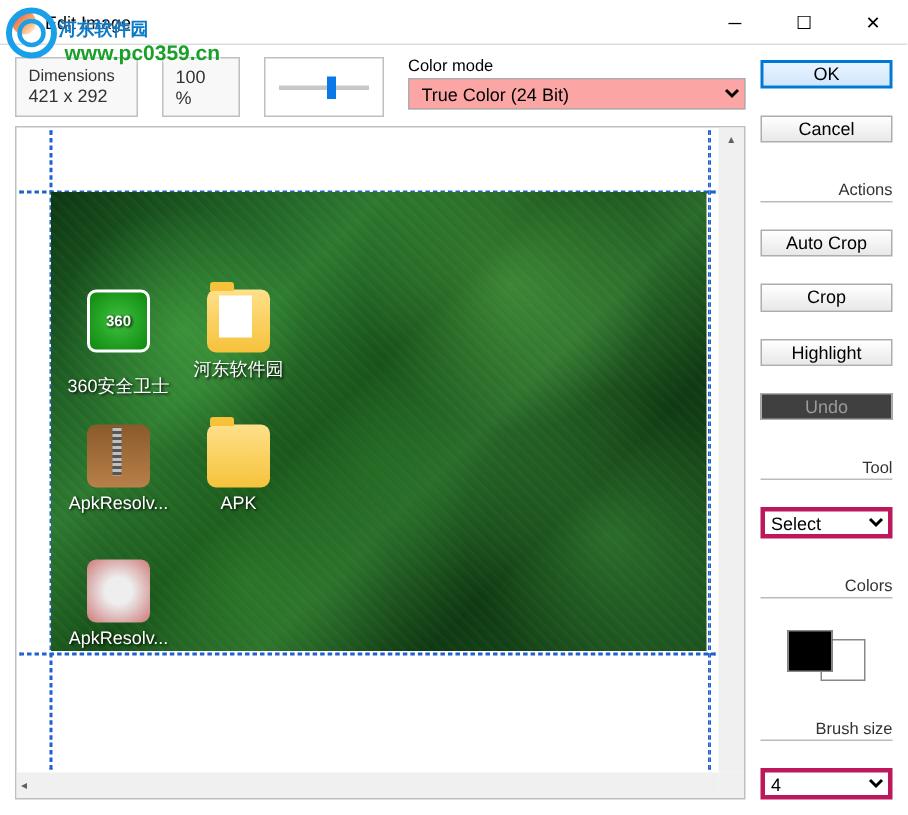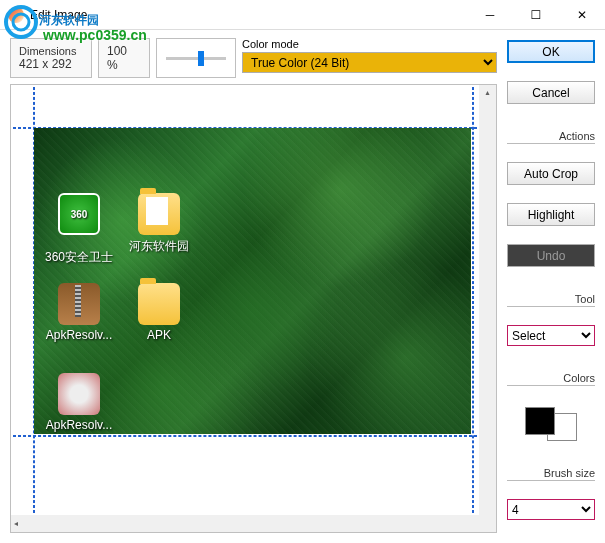--- a/index.html
+++ b/index.html
@@ -7,30 +7,30 @@
 .titlebar{height:30px;background:#fff;border-bottom:1px solid #ddd;display:flex;align-items:center;padding-left:8px}
 .titlebar .icon{width:16px;height:16px;background:linear-gradient(135deg,#d44 0%,#fa6 60%,#fff 100%);border-radius:50%;margin-right:6px}
 .titlebar .title{flex:0 0 auto}
 .titlebar .spacer{flex:1}
 .titlebar .winbtn{width:46px;height:30px;display:flex;align-items:center;justify-content:center;cursor:pointer}
 .watermark{position:absolute;left:5px;top:6px;z-index:50;pointer-events:none;color:#0a79c6;font-weight:bold;font-size:20px;font-family:"Microsoft YaHei",sans-serif;text-shadow:1px 1px 2px rgba(255,255,255,.6)}
 .watermark .url{display:block;color:#18a028;font-size:14px;margin-top:-2px}
 .watermark svg{vertical-align:middle}
 .content{display:flex;padding:8px 10px 10px 10px;height:calc(100% - 30px)}
 .left{flex:1;display:flex;flex-direction:column}
-.toprow{display:flex;gap:6px;align-items:flex-start;margin-bottom:6px}
+.toprow{display:flex;gap:16px;align-items:flex-start;margin-bottom:6px}
 .infobox{border:1px solid #bfbfbf;background:#f8f8f8;padding:4px 8px;height:40px;display:flex;flex-direction:column;justify-content:center}
 .infobox .lbl{color:#333;font-size:11px}
 .infobox .val{color:#333}
 .slider{border:1px solid #bfbfbf;background:#fff;height:40px;width:80px;display:flex;align-items:center;justify-content:center}
 .slider .track{width:60px;height:3px;background:#c8c8c8;position:relative}
 .slider .thumb{position:absolute;left:32px;top:-6px;width:6px;height:15px;background:#0a79e8}
 .colormode{flex:1}
 .colormode .lbl{font-size:11px;margin-bottom:2px}
-.colormode select{width:100%;height:21px;border:1px solid #adadad;background:#eab308;padding:0 4px}
+.colormode select{width:100%;height:21px;border:1px solid #adadad;background:#fca5a5;padding:0 4px}
 .canvasarea{flex:1;border:1px solid #bfbfbf;position:relative;background:#fff;overflow:hidden}
 .scroll-v{position:absolute;right:0;top:0;bottom:17px;width:17px;background:#f0f0f0;display:flex;flex-direction:column;align-items:center;padding-top:3px}
 .scroll-v .arrow{font-size:8px;color:#606060}
 .scroll-h{position:absolute;left:0;right:17px;bottom:0;height:17px;background:#f0f0f0;display:flex;align-items:center;padding-left:3px}
 .scroll-h .arrow{font-size:8px;color:#606060}
 .scroll-corner{position:absolute;right:0;bottom:0;width:17px;height:17px;background:#f0f0f0}
 .cropguide{position:absolute;border:1px dashed #2060d0}
 .cropguide.h1{left:2px;right:19px;top:42px;height:0}
 .cropguide.h2{left:2px;right:19px;top:350px;height:0}
 .cropguide.v1{top:2px;bottom:19px;left:22px;width:0}
@@ -51,21 +51,21 @@
 .ic.folder::before{content:"";position:absolute;top:-5px;left:2px;width:16px;height:6px;background:#f5c23a;border-radius:2px 2px 0 0}
 .ic.folder.paper::after{content:"";position:absolute;top:4px;left:8px;width:22px;height:28px;background:#fff}
 .ic.zip{background:linear-gradient(#8a5a2a,#b8804a);position:relative}
 .ic.zip::after{content:"";position:absolute;top:2px;left:17px;width:6px;height:32px;background:repeating-linear-gradient(#c0c0c0 0,#c0c0c0 2px,#555 2px,#555 4px)}
 .ic.rabbit{background:radial-gradient(circle,#eee 30%,#c77 100%)}
 .right{width:88px;margin-left:10px;display:flex;flex-direction:column;gap:18px;padding-top:2px}
 .btn{height:23px;border:1px solid #adadad;background:linear-gradient(#fff,#e8e8e8);cursor:pointer;font-size:12px}
 .btn.primary{border:2px solid #0078d7;background:linear-gradient(#eaf4ff,#d0e6fb)}
 .btn:disabled{color:#9a9a9a;background:#404040}
 .grouplbl{text-align:right;color:#333;font-size:11px;border-bottom:1px solid #bbb;margin-top:8px;padding-bottom:1px}
-.right select{height:21px;border:1px solid #be185d;background:#fff;width:100%}
+.right select{height:21px;border:3px solid #be185d;background:#fff;width:100%}
 .swatches{display:flex;height:34px;align-items:flex-end;justify-content:center;gap:0;margin-top:3px}
 .swatch{width:30px;height:28px;border:1px solid #888}
 .swatch.fg{background:#000;position:relative;z-index:2;margin-right:-8px;margin-bottom:6px}
 .swatch.bg{background:#fff}
 </style>
 </head>
 <body>
 
 <div class="watermark">
   <svg width="36" height="36" style="position:absolute;left:-2px;top:-2px">
@@ -144,20 +144,21 @@
         </div>
       <div class="scroll-corner"></div>
     </div>
   </div>
 
   <div class="right">
     <button class="btn primary">OK</button>
     <button class="btn">Cancel</button>
     <div class="grouplbl">Actions</div>
     <button class="btn">Auto Crop</button>
+    <button class="btn">Crop</button>
     <button class="btn">Highlight</button>
     <button class="btn" disabled="">Undo</button>
     <div class="grouplbl">Tool</div>
     <select><option>Select</option></select>
     <div class="grouplbl">Colors</div>
     <div class="swatches">
       <div class="swatch fg"></div>
       <div class="swatch bg"></div>
     </div>
     <div class="grouplbl">Brush size</div>

